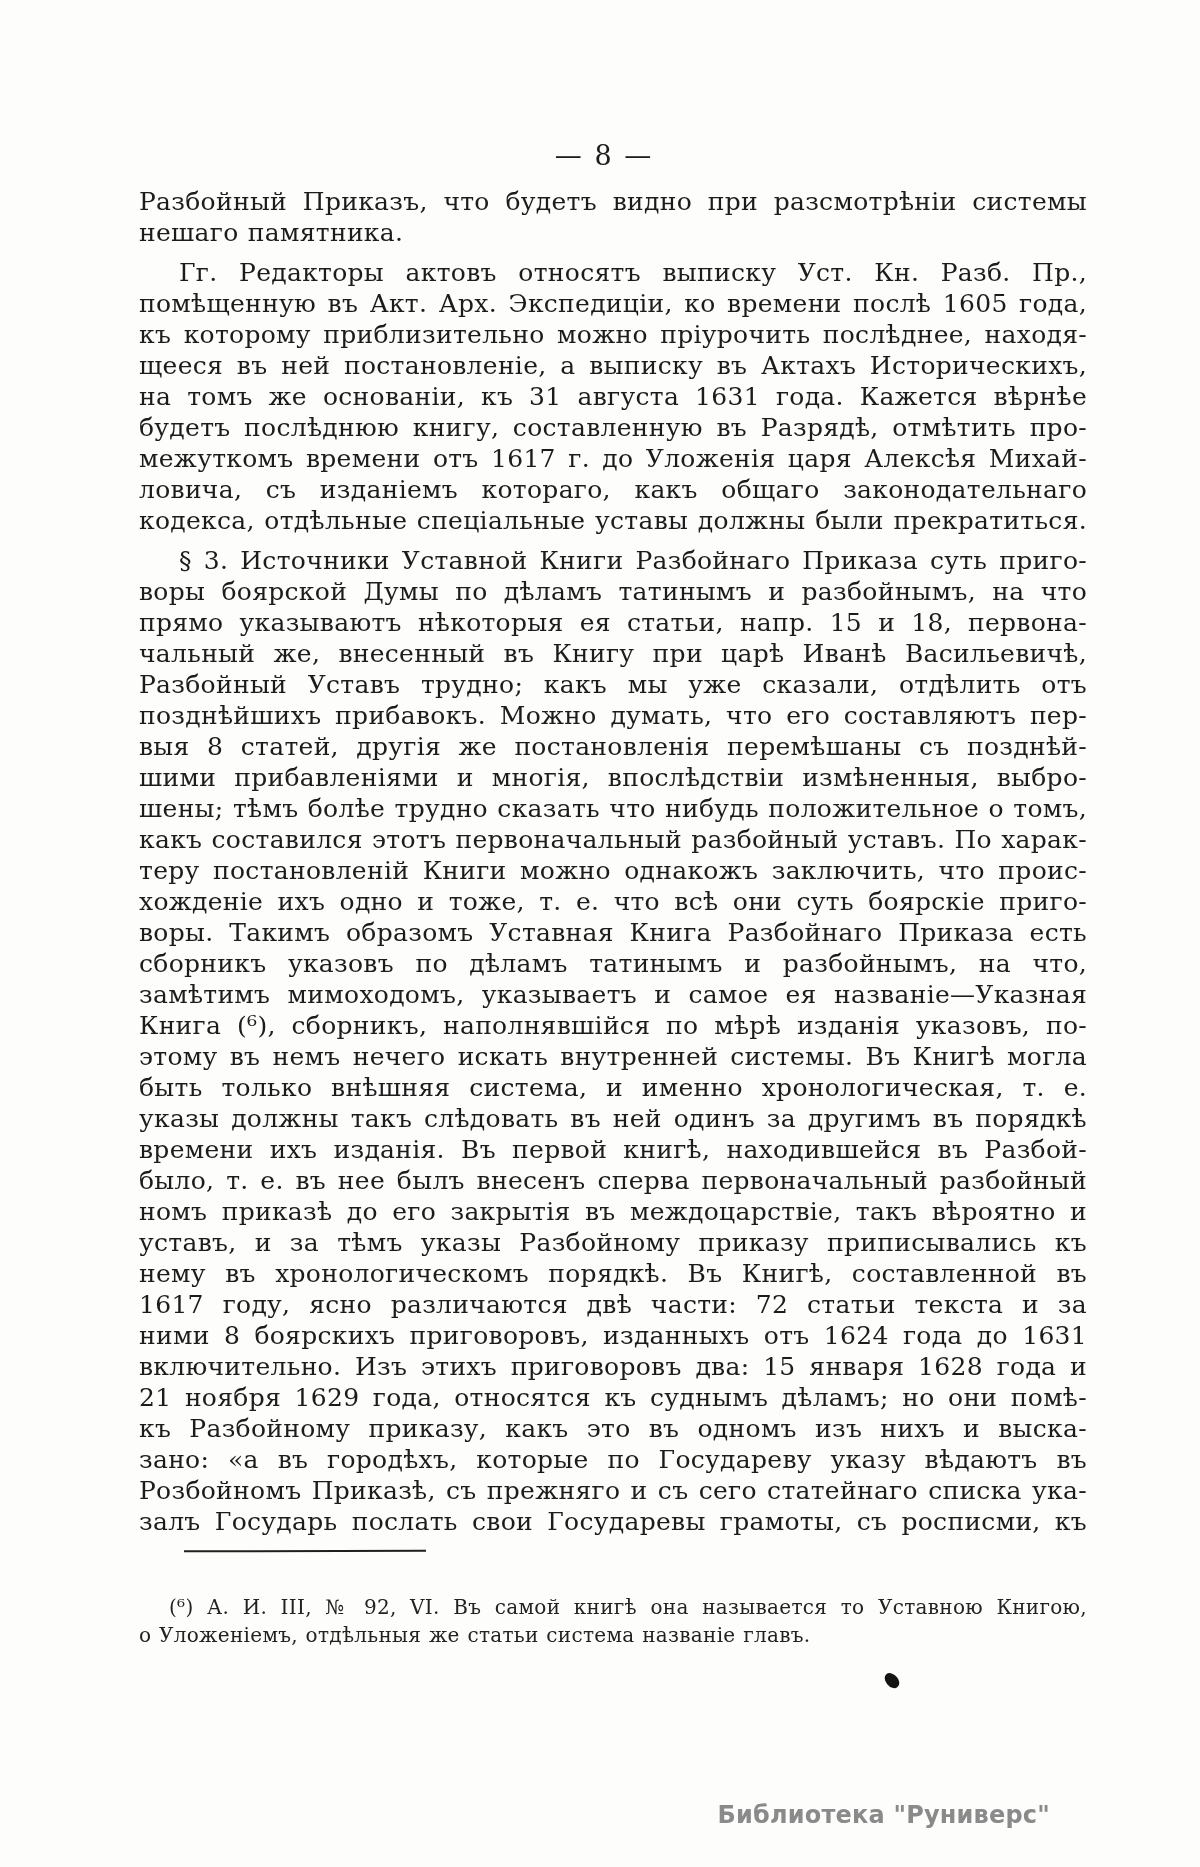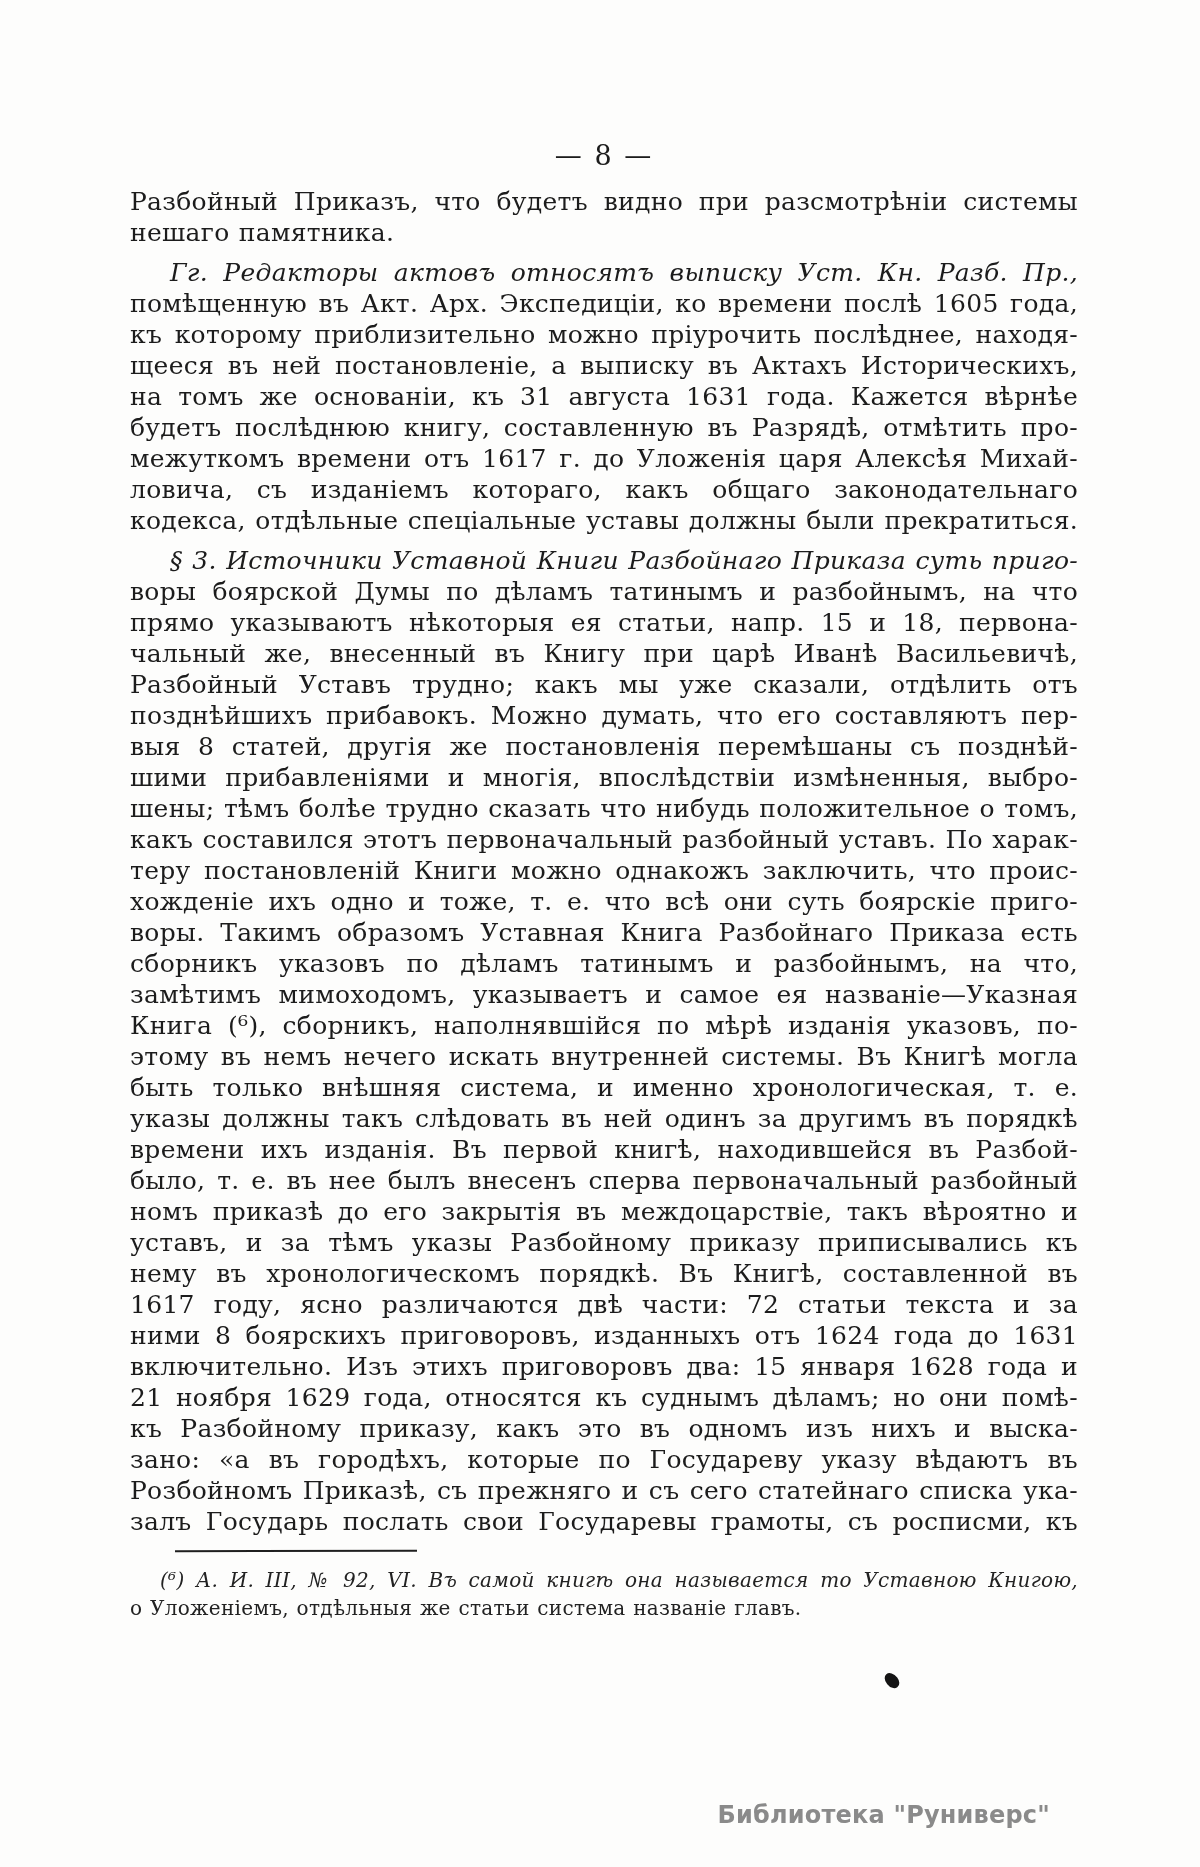--- a/index.html
+++ b/index.html
@@ -22,48 +22,48 @@
     left: 130px;
     width: 948px;
     text-align: center;
     font-size: 27px;
     color: #1c1c1c;
     letter-spacing: 2px;
   }
   .text-block {
     position: absolute;
     top: 186px;
-    left: 130px;
+    left: 139px;
     width: 948px;
     color: #1c1c1c;
   }
   .paragraph { font-size: 25px; }
   .paragraph + .paragraph { margin-top: 9px; }
   .text-line {
     line-height: 31px;
     height: 31px;
     text-align: justify;
     text-align-last: justify;
     letter-spacing: 0.3px;
     word-spacing: 1px;
     white-space: normal;
     overflow: visible;
   }
-  .text-line.indent { padding-left: 40px; font-style: italic; }
+  .text-line.indent { padding-left: 40px; }
   .text-line.flush { text-align-last: left; }
   .footnote-rule {
     margin-top: 13px;
     margin-left: 45px;
     width: 242px;
     height: 2px;
     background: #1f1f1f;
     transform: rotate(-0.15deg);
   }
   .footnote {
-    margin-top: 14px;
+    margin-top: 41px;
     font-size: 20px;
     color: #222;
   }
   .footnote .text-line {
     line-height: 28px;
     height: 28px;
   }
   .footnote .text-line.indent { padding-left: 30px; }
   .ink-blob {
     position: absolute;

